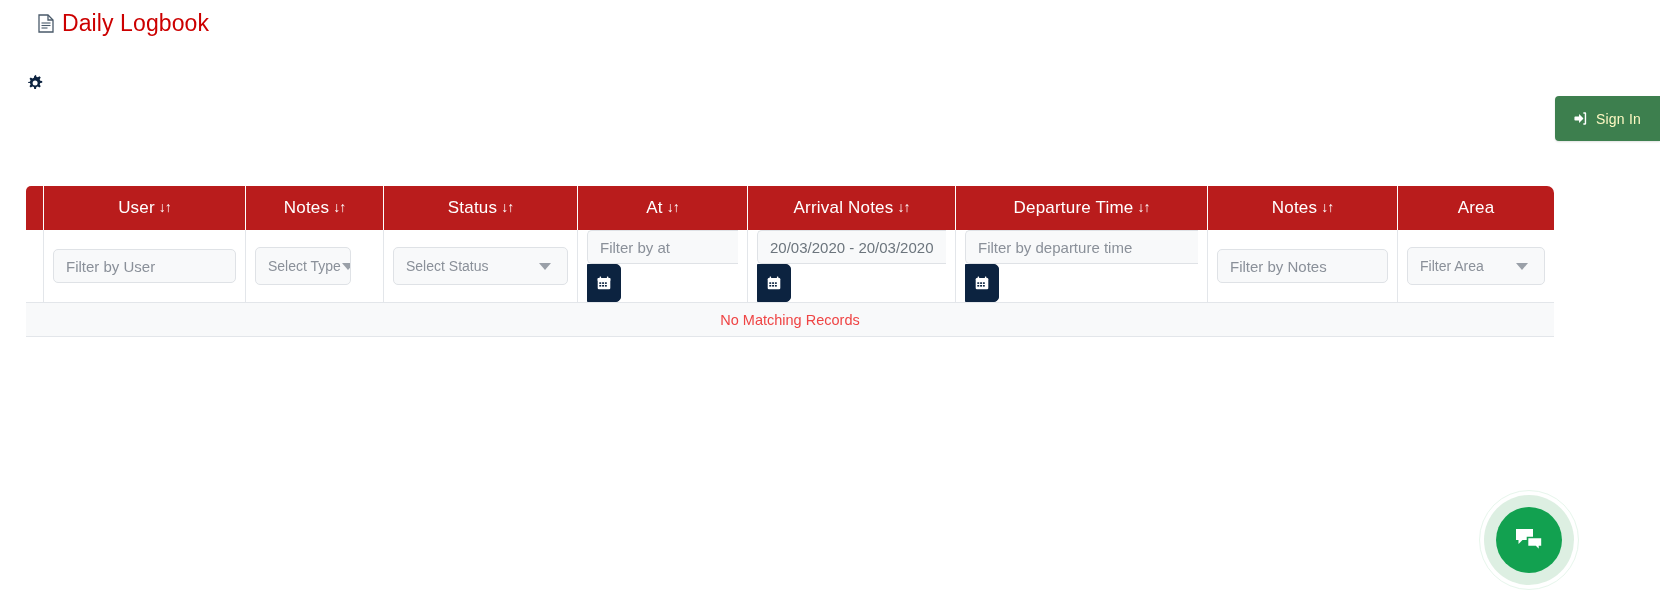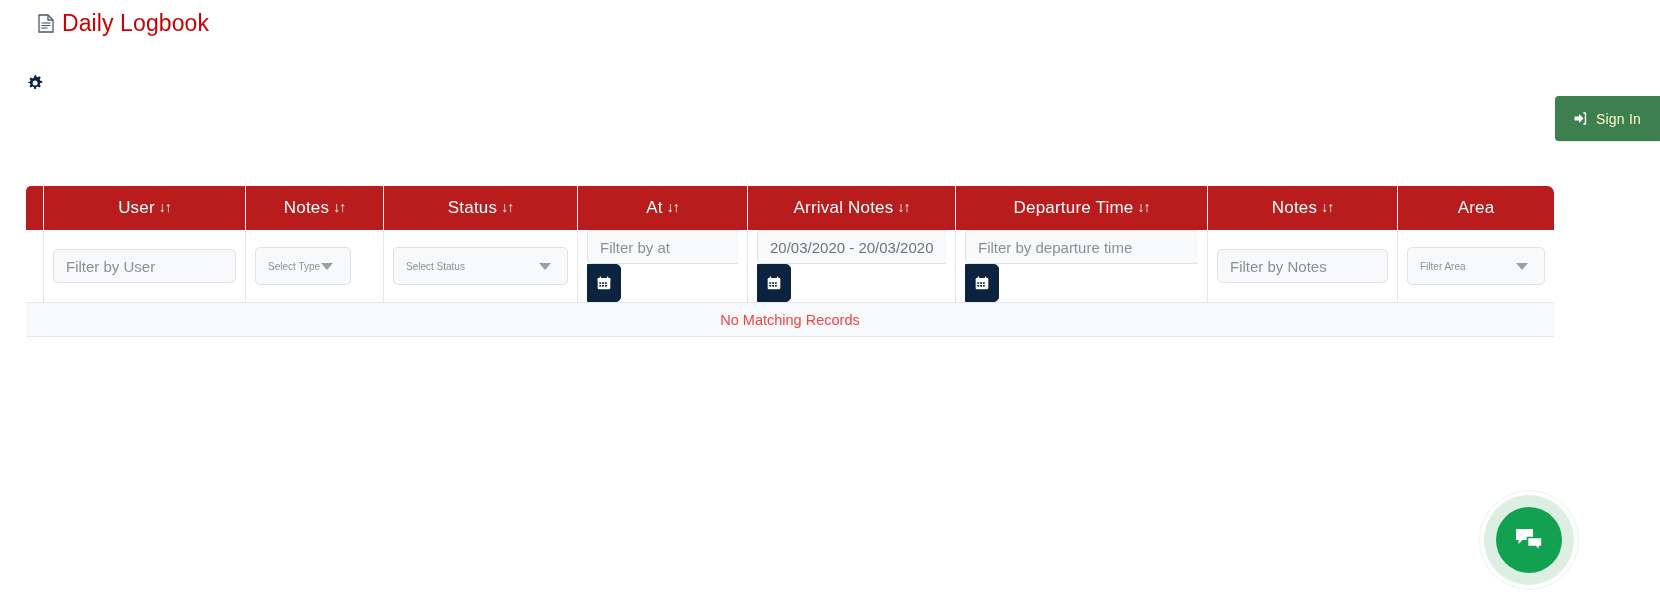--- a/index.html
+++ b/index.html
@@ -131,21 +131,21 @@
   }
   .fld::placeholder { color: #8a9099; opacity: 1; }
 
   .sel {
     width: 100%;
     height: 38px;
     background: #f8f9fa;
     border: 1px solid #dfe2e6;
     border-radius: 5px;
     color: #8a9099;
-    font-size: 10px;
+    font-size: 14px;
     padding: 0 12px;
     display: flex;
     align-items: center;
     cursor: pointer;
     position: relative;
     white-space: nowrap;
     overflow: hidden;
   }
   .sel.compact { width: 96px; justify-content: flex-start; padding-right: 6px; }
   .sel .caret {

